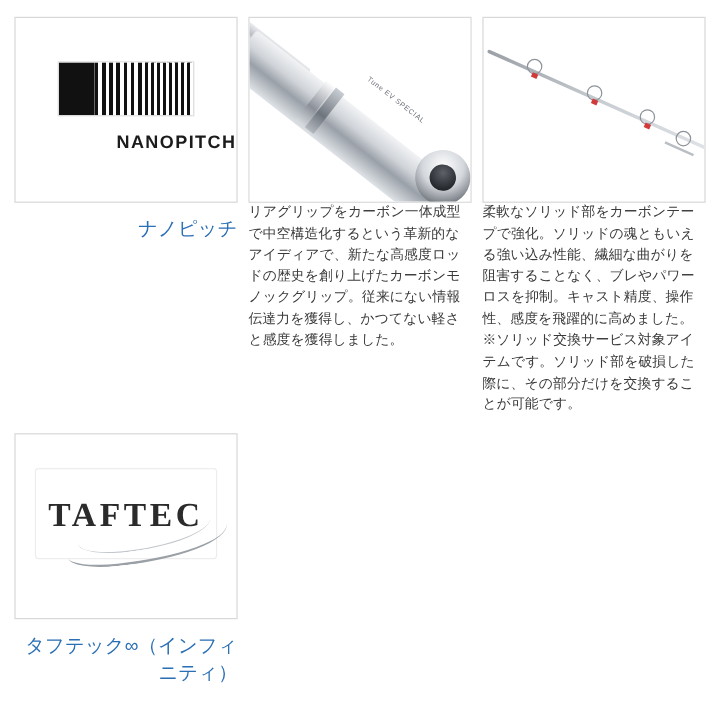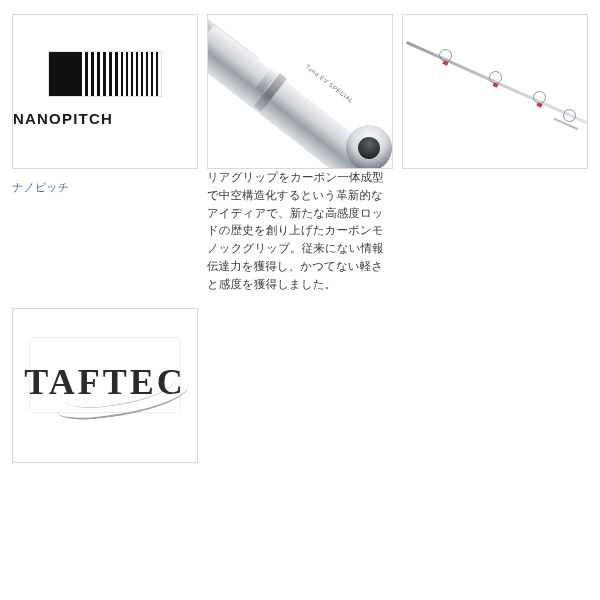--- a/index.html
+++ b/index.html
@@ -38,25 +38,26 @@
     width: 186px;
     height: 155px;
     border: 1px solid #d8d8d8;
     box-sizing: border-box;
     background: #ffffff;
     position: relative;
     overflow: hidden;
   }
   .cell-title {
     color: #2a6fb5;
-    font-size: 11px;
+    font-size: 16px;
     line-height: 1.45;
     margin: 11px 0 6px 0;
     font-weight: normal;
     letter-spacing: 0.2px;
+    text-align: right;
   }
   .cell-body {
     color: #3a3a3a;
     font-size: 11.5px;
     line-height: 1.55;
     letter-spacing: 0.1px;
     word-break: break-all;
   }
   .row-gap {
     height: 14px;
@@ -99,23 +100,23 @@
   .nano-stripes.fine {
     background: repeating-linear-gradient(
       to right,
       #111111 0px, #111111 2px,
       #ffffff 2px, #ffffff 5px
     );
   }
   .nano-label {
     position: absolute;
     left: 0;
-    right: 12px;
+    right: 0;
     top: 95px;
-    text-align: left;
+    text-align: right;
     font-size: 15px;
     font-weight: bold;
     letter-spacing: 1.2px;
     color: #1b1b1b;
     font-family: "Liberation Sans", sans-serif;
   }
 
   
   .grip-wrap {
     position: absolute;
@@ -238,21 +239,21 @@
     border: 1px solid #ededed;
     border-radius: 3px;
   }
   .taftec-word {
     position: absolute;
     left: 0;
     right: 0;
     top: 52px;
     text-align: center;
     font-family: "Liberation Serif", serif;
-    font-size: 36px;
+    font-size: 28px;
     font-weight: bold;
     letter-spacing: 3px;
     color: #2b2b2b;
   }
   .taftec-swoosh {
     position: absolute;
     left: 26px;
     top: 42px;
     width: 134px;
     height: 34px;
@@ -312,29 +313,31 @@
           <div class="rod-guide" style="left:36px;  top:34px;"></div>
           <div class="rod-wrap-red" style="left:40px; top:46px;"></div>
           <div class="rod-guide" style="left:86px;  top:56px;"></div>
           <div class="rod-wrap-red" style="left:90px; top:68px;"></div>
           <div class="rod-guide" style="left:130px; top:76px;"></div>
           <div class="rod-wrap-red" style="left:134px; top:88px;"></div>
           <div class="rod-guide" style="left:160px; top:94px;"></div>
           <div class="rod-tip"></div>
         </div>
       </div>
+      <div class="cell-body">柔軟なソリッド部をカーボンテープで強化。ソリッドの魂ともいえる強い込み性能、繊細な曲がりを阻害することなく、ブレやパワーロスを抑制。キャスト精度、操作性、感度を飛躍的に高めました。※ソリッド交換サービス対象アイテムです。ソリッド部を破損した際に、その部分だけを交換することが可能です。</div>
     </div>
 
     <div class="row-gap"></div>
 
     <div class="cell">
       <div class="thumb">
         <div class="taftec-plate">
           <div class="taftec-swoosh"></div>
           <div class="taftec-swoosh2"></div>
         </div>
         <div class="taftec-word">TAFTEC</div>
       </div>
+      <div class="cell-title">タフテック∞（インフィニティ）</div>
 
     </div>
 
   </div>
 </div>
 
 </body></html>

